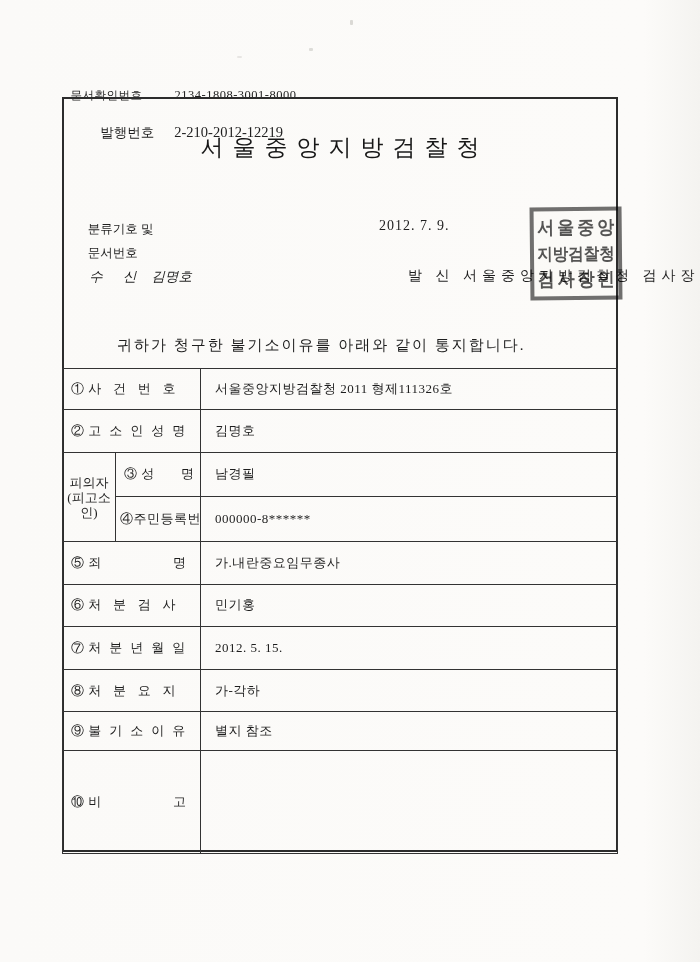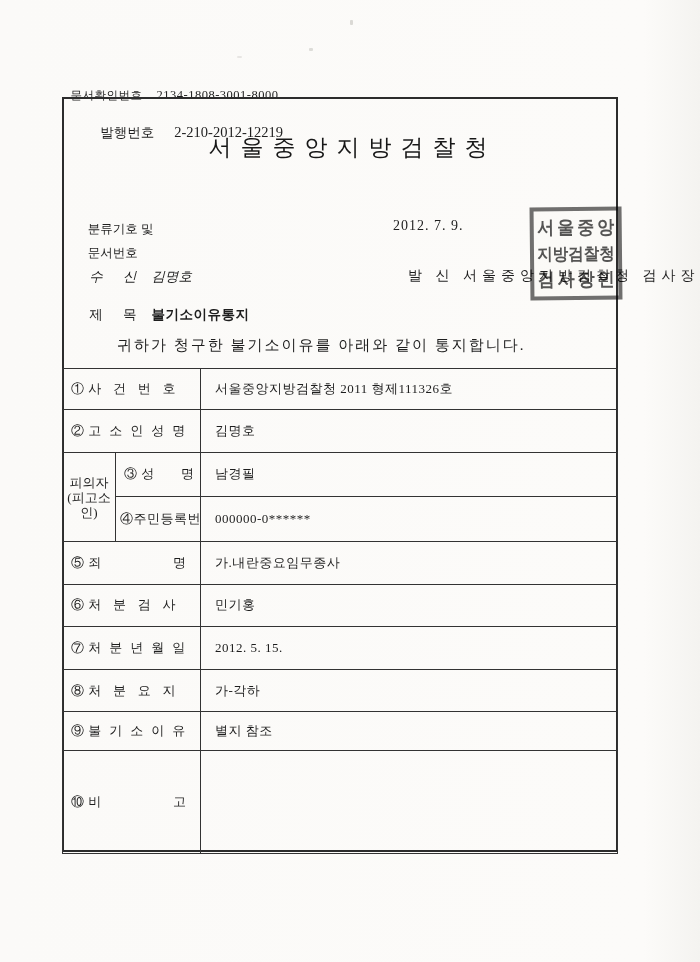--- a/index.html
+++ b/index.html
@@ -14,49 +14,49 @@
   .page {
     position:absolute; inset:0;
     background:linear-gradient(90deg,#fbfaf8 0%, #fcfbf9 92%, #f4f3f0 100%);
   }
   .speck { position:absolute; background:#b9b7b2; border-radius:1px; }
 
   .doc-confirm {
     position:absolute; left:57px; top:76px;
     font-size:11.5px; letter-spacing:0.5px; white-space:pre;
   }
-  .doc-confirm .num { margin-left:14px; font-size:12.5px; }
+  .doc-confirm .num { margin-left:32px; font-size:12.5px; }
 
   .outer-box {
     position:absolute; left:62px; top:97px; width:556px; height:755px;
     border:2px solid #2c2c2c;
   }
 
   .issue {
     position:absolute; top:9px; left:16px;
     font-size:13.5px; white-space:pre;
   }
   .issue .num { margin-left:20px; font-size:14.5px; }
 
   .office-title {
-    position:absolute; top:33px; left:8px; width:100%;
+    position:absolute; top:33px; left:0; width:100%;
     text-align:center; font-size:23px; letter-spacing:9px;
     text-indent:9px; color:#171717;
   }
   .phone-line {
     position:absolute; top:82px; left:0; width:100%;
     text-align:center; font-size:13px; letter-spacing:1px; white-space:pre;
   }
 
   .class-code {
     position:absolute; top:112px; left:5px;
     font-size:12.5px; line-height:12px; white-space:pre;
   }
   .send-date {
-    position:absolute; top:119px; left:329px;
+    position:absolute; top:119px; left:315px;
     font-size:14px; letter-spacing:1px; white-space:pre;
   }
 
   .recv-line { position:absolute; top:153px; left:5px; font-size:13.5px; white-space:pre;font-style:italic; }
   .recv-line .val { margin-left:15px; }
 
   .send-line {
     position:absolute; top:152px; left:293px;
     font-size:14px; letter-spacing:5px; white-space:pre; width:330px;
   }
@@ -127,23 +127,20 @@
     <div class="send-date">2012. 7. 9.</div>
 
     <div class="recv-line">
       <span>수      신</span><span class="val">김명호</span>
     </div>
 
     <div class="send-line">
       <span>발 신</span> <span>서울중앙지방검찰청 검사장</span>
     </div>
 
-    <div class="subj-line">
-      <span>제      목</span><span class="val">불기소이유통지</span>
-    </div>
 
     <div class="notice">귀하가 청구한 불기소이유를 아래와 같이 통지합니다.</div>
 
     <table class="grid">
       <colgroup>
           <col style="width:53px">
           <col style="width:85px">
           <col>
         </colgroup>
       <tbody>
@@ -155,21 +152,21 @@
         <td class="lab" colspan="2">② 고  소  인  성  명</td>
         <td class="val">김명호</td>
       </tr>
       <tr style="height:43px">
         <td class="sub" rowspan="2"><span>피의자</span><br><span>(피고소인)</span></td>
         <td class="lab">③ 성       명</td>
         <td class="val">남경필</td>
       </tr>
       <tr style="height:45px">
         <td class="lab" style="padding-left:4px">④주민등록번호</td>
-        <td class="val">000000-0******</td>
+        <td class="val">000000-8******</td>
       </tr>
       <tr style="height:43px">
         <td class="lab" colspan="2">⑤ 죄                   명</td>
         <td class="val">가.내란중요임무종사</td>
       </tr>
       <tr style="height:42px">
         <td class="lab" colspan="2">⑥ 처   분   검   사</td>
         <td class="val">민기홍</td>
       </tr>
       <tr style="height:43px">

